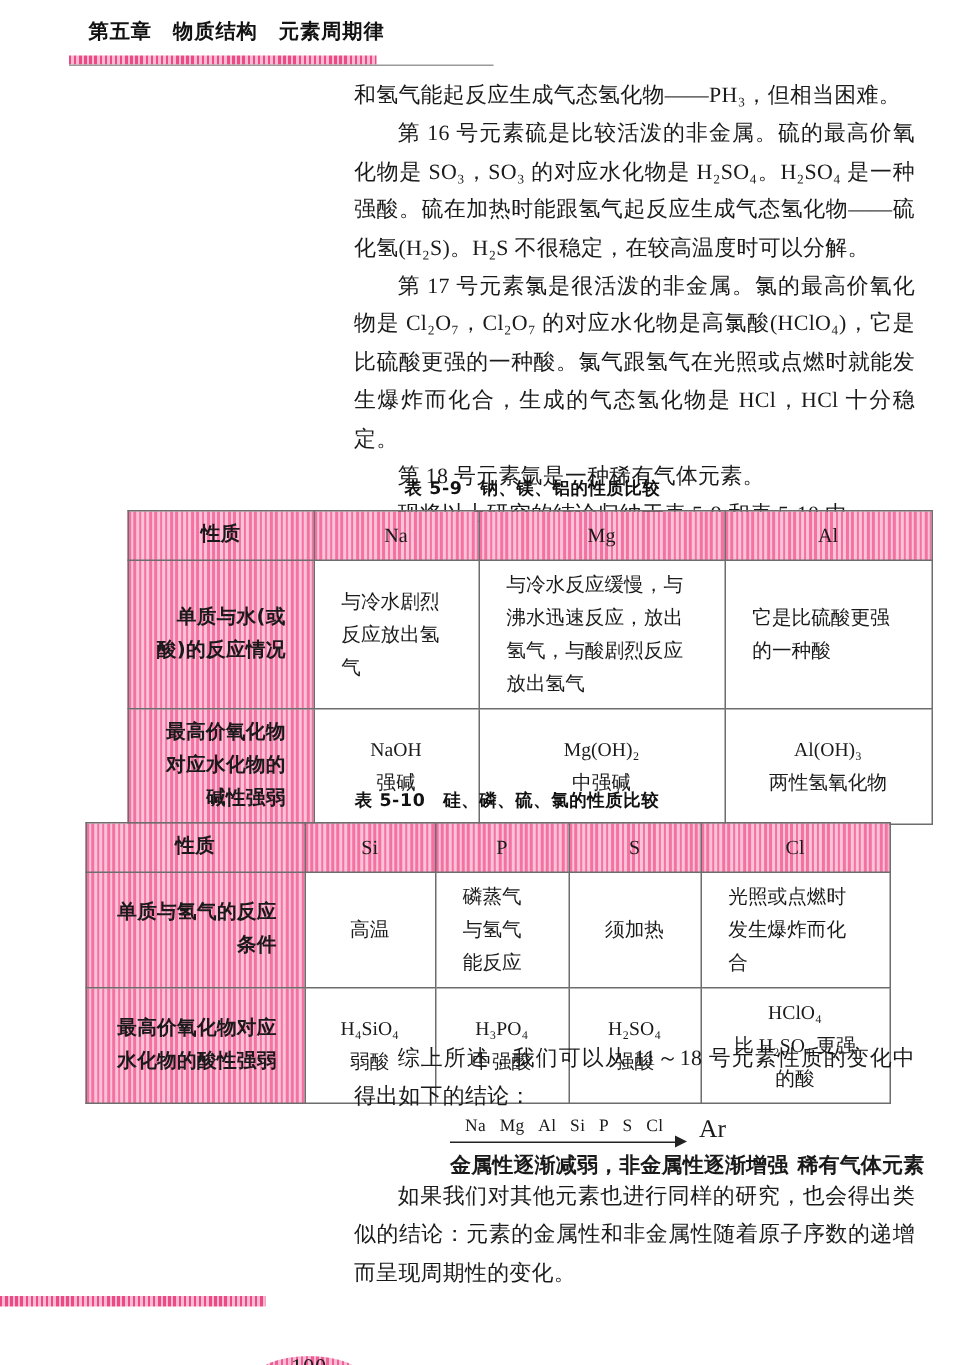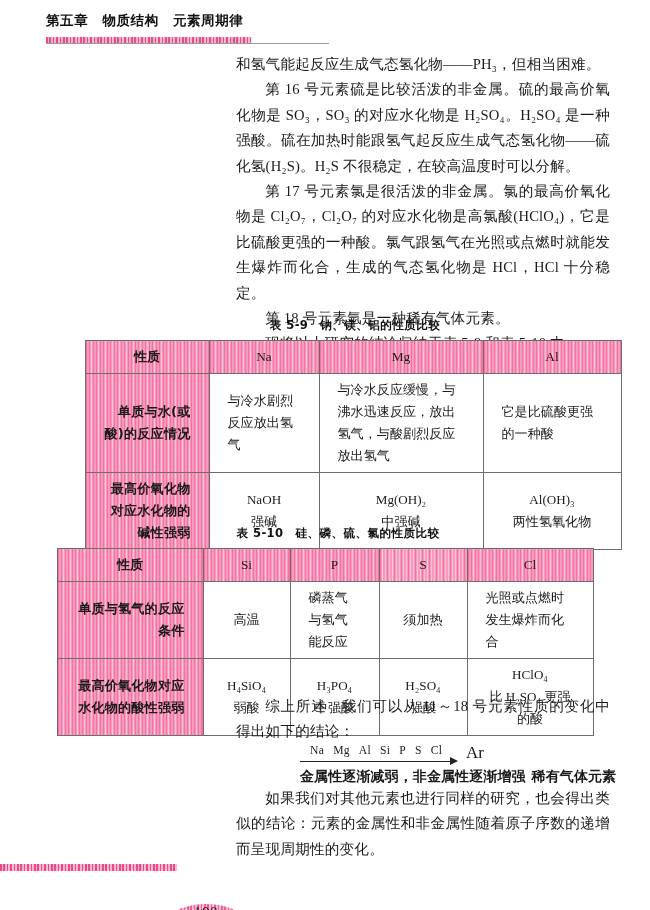--- a/index.html
+++ b/index.html
@@ -23,20 +23,21 @@
     top: 12px;
     width: 560px;
   }
   .chapter-title {
     font-family: "DejaVu Sans", "Liberation Sans", sans-serif;
     font-weight: bold;
     font-size: 13.5px;
     letter-spacing: 0.6px;
     color: #121212;
     white-space: pre;
+    margin-left: 13px;
   }
   .header-rule-wrap {
     position: relative;
     margin-top: 7px;
     height: 7px;
   }
   .header-stripe {
     position: absolute;
     left: 0;
     top: 0;

